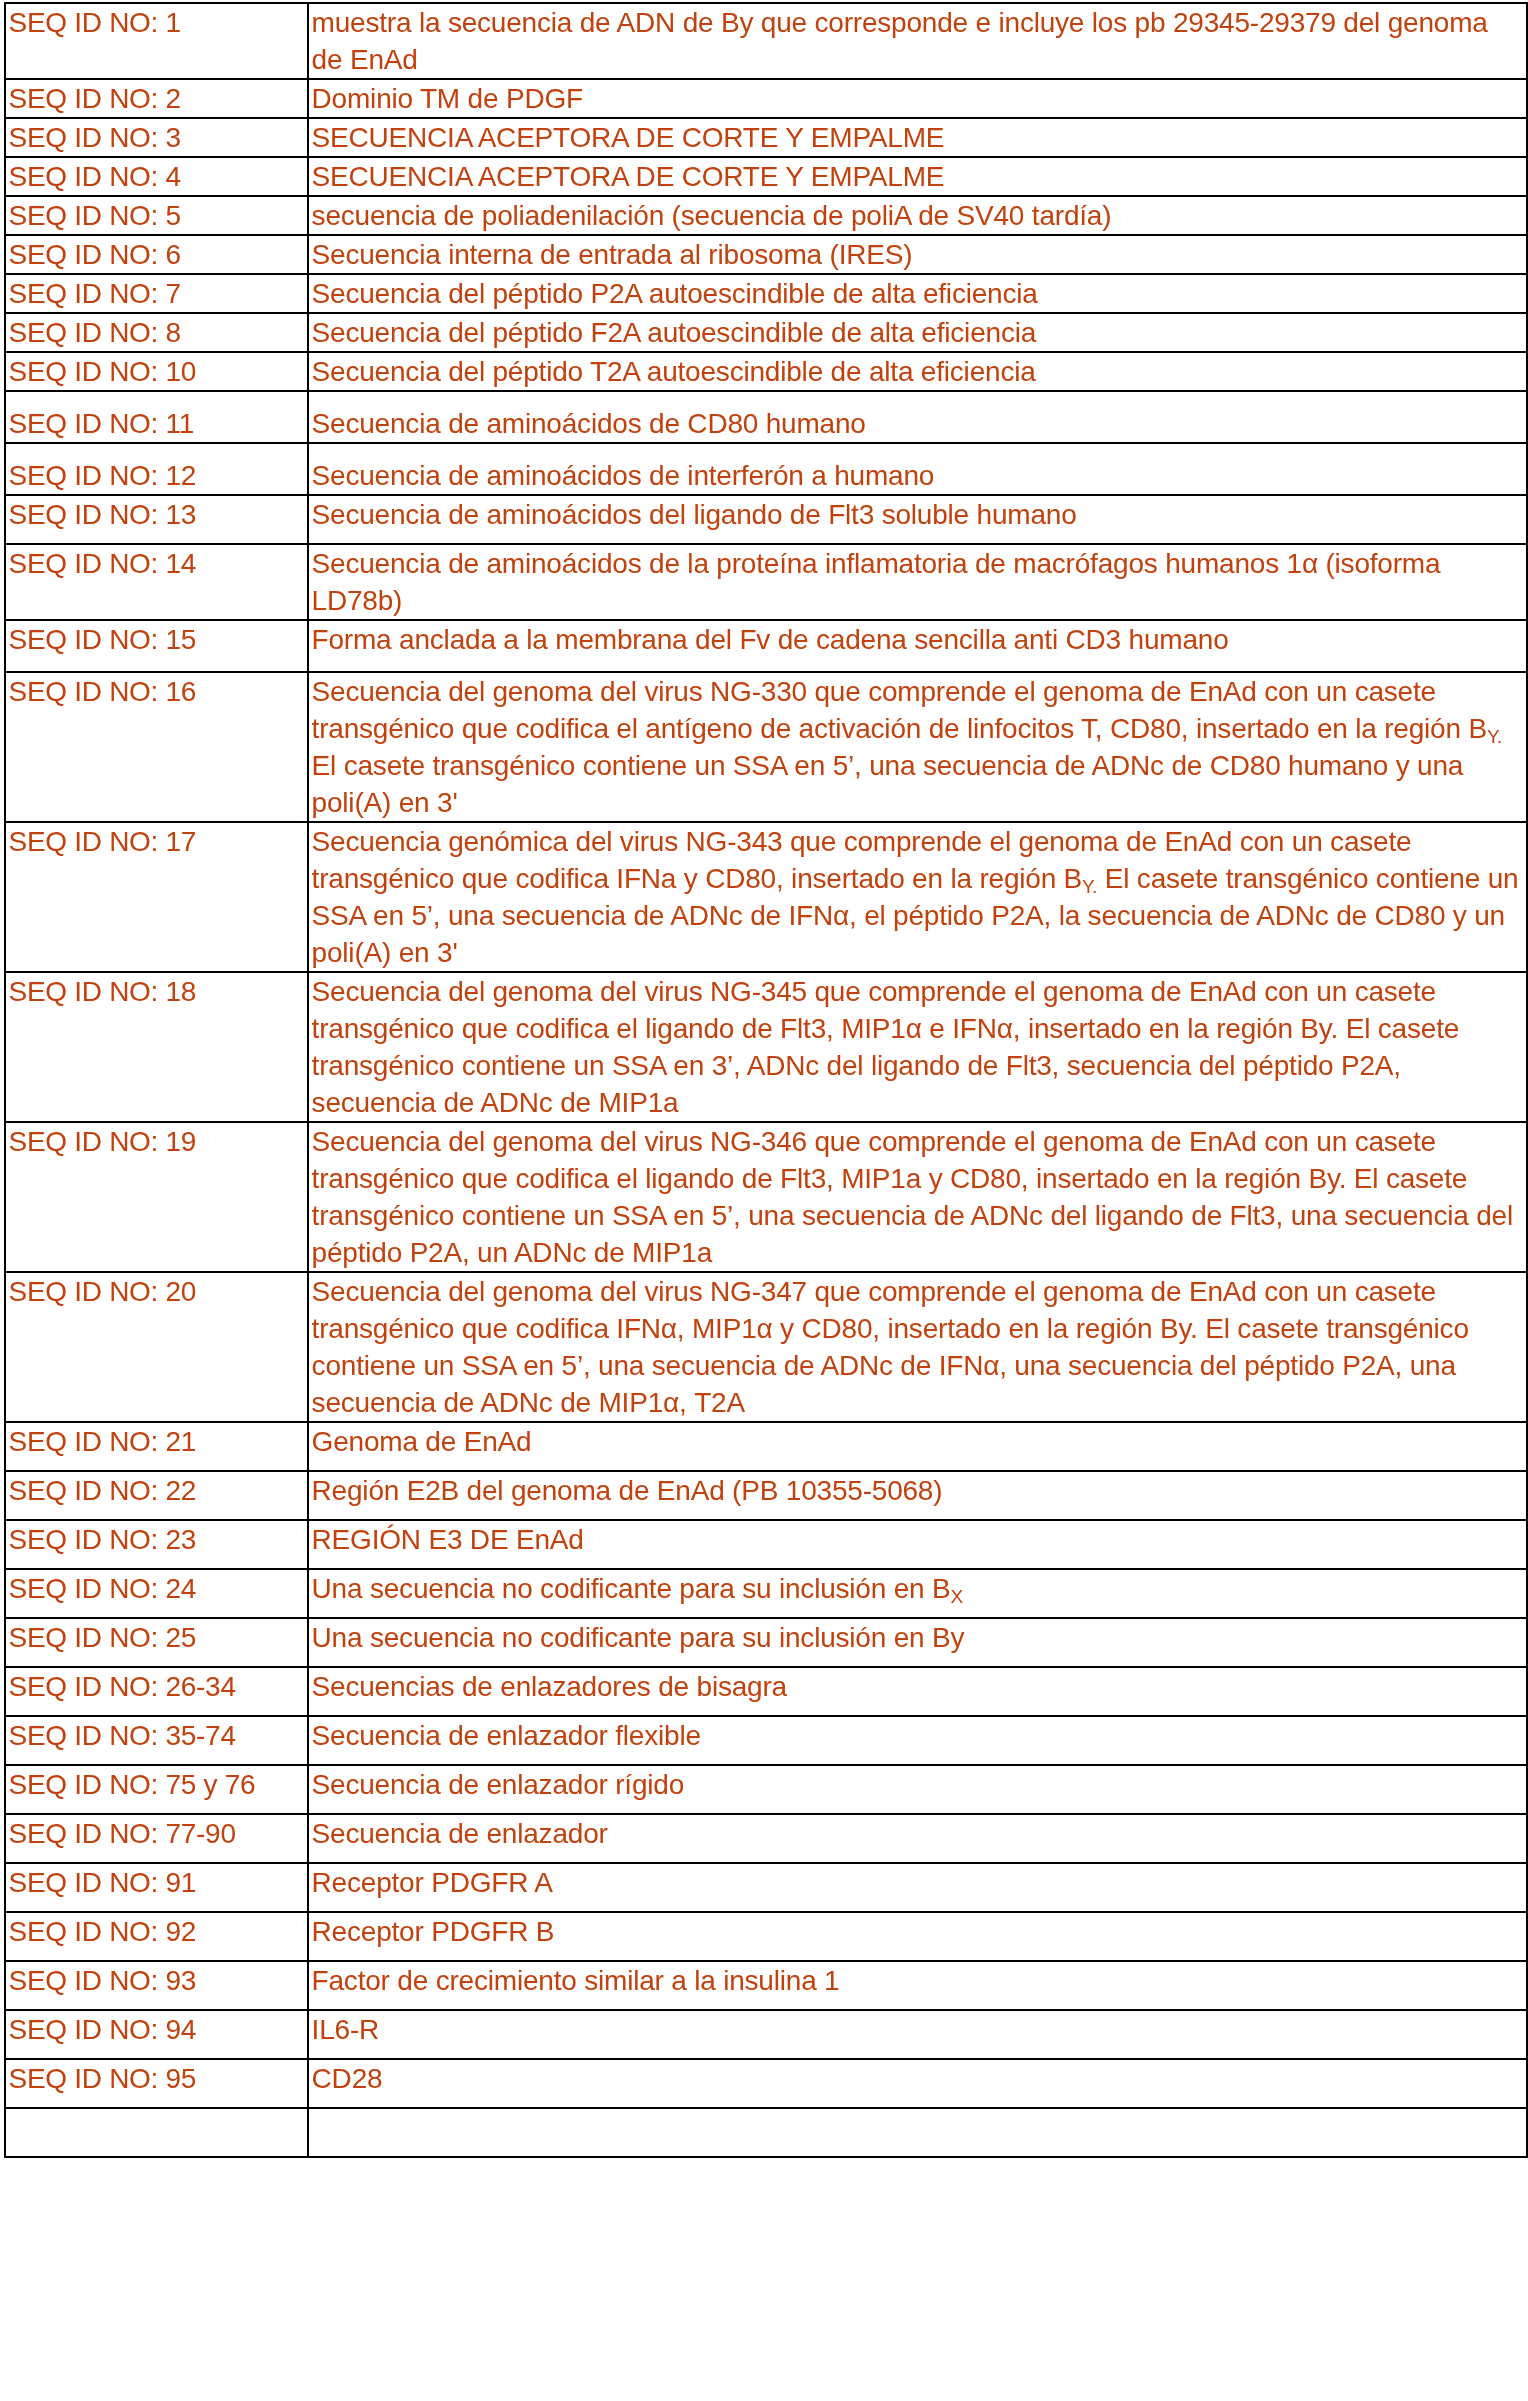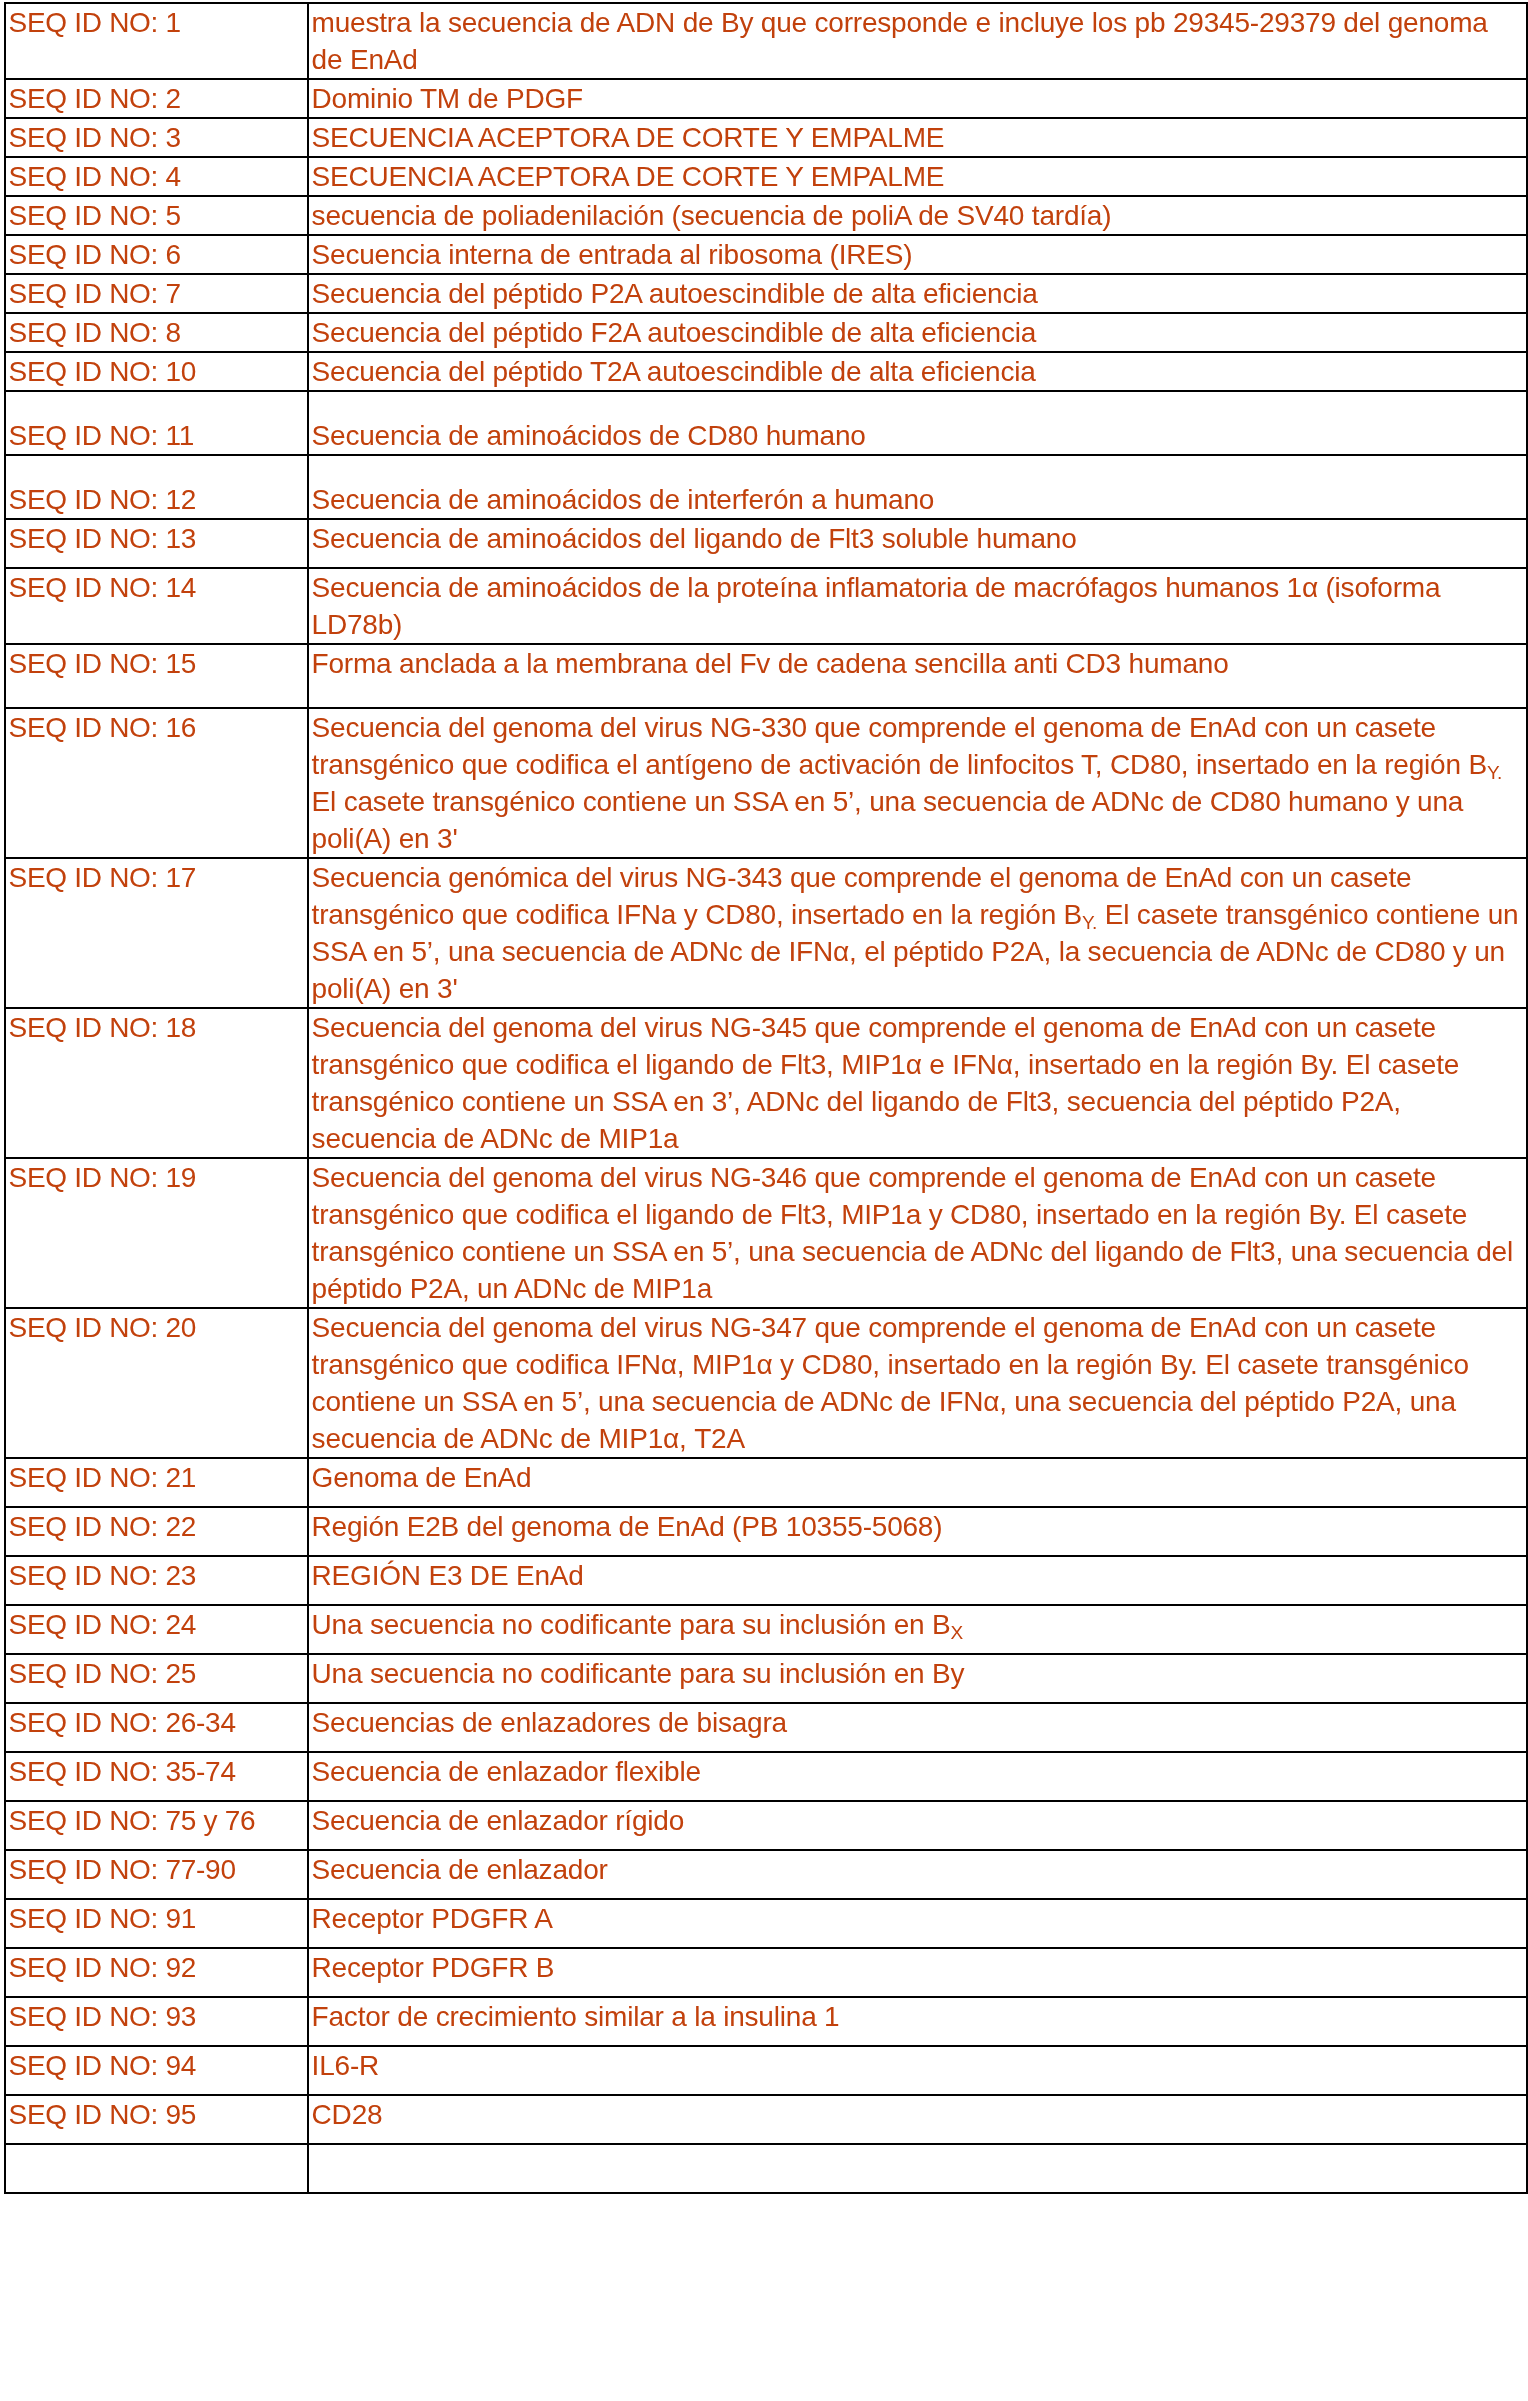--- a/index.html
+++ b/index.html
@@ -20,21 +20,21 @@
     padding: 0 1.7px 0 2.6px;
     vertical-align: top;
     overflow: hidden;
   }
   .seq-table td.id-cell { white-space: nowrap; letter-spacing: -0.3px; }
   .seq-table td.desc-cell { letter-spacing: -0.2px; }
   .valign-bottom td { vertical-align: bottom; }
   .sub { font-size: 19px; vertical-align: -5.2px; line-height: 0; }
   .h45 { height: 34px; }
   .h90 { height: 73px; }
-  .h75 { height: 64px; margin-left: 10px; }
+  .h75 { height: 52px; margin-left: 10px; }
   .h80 { height: 49px; }
   .h175 { height: 146px; }
   .h74 { height: 49px; }
 </style>
 </head>
 <body>
 
 <table class="seq-table">
   <colgroup>
       <col class="c-id">

